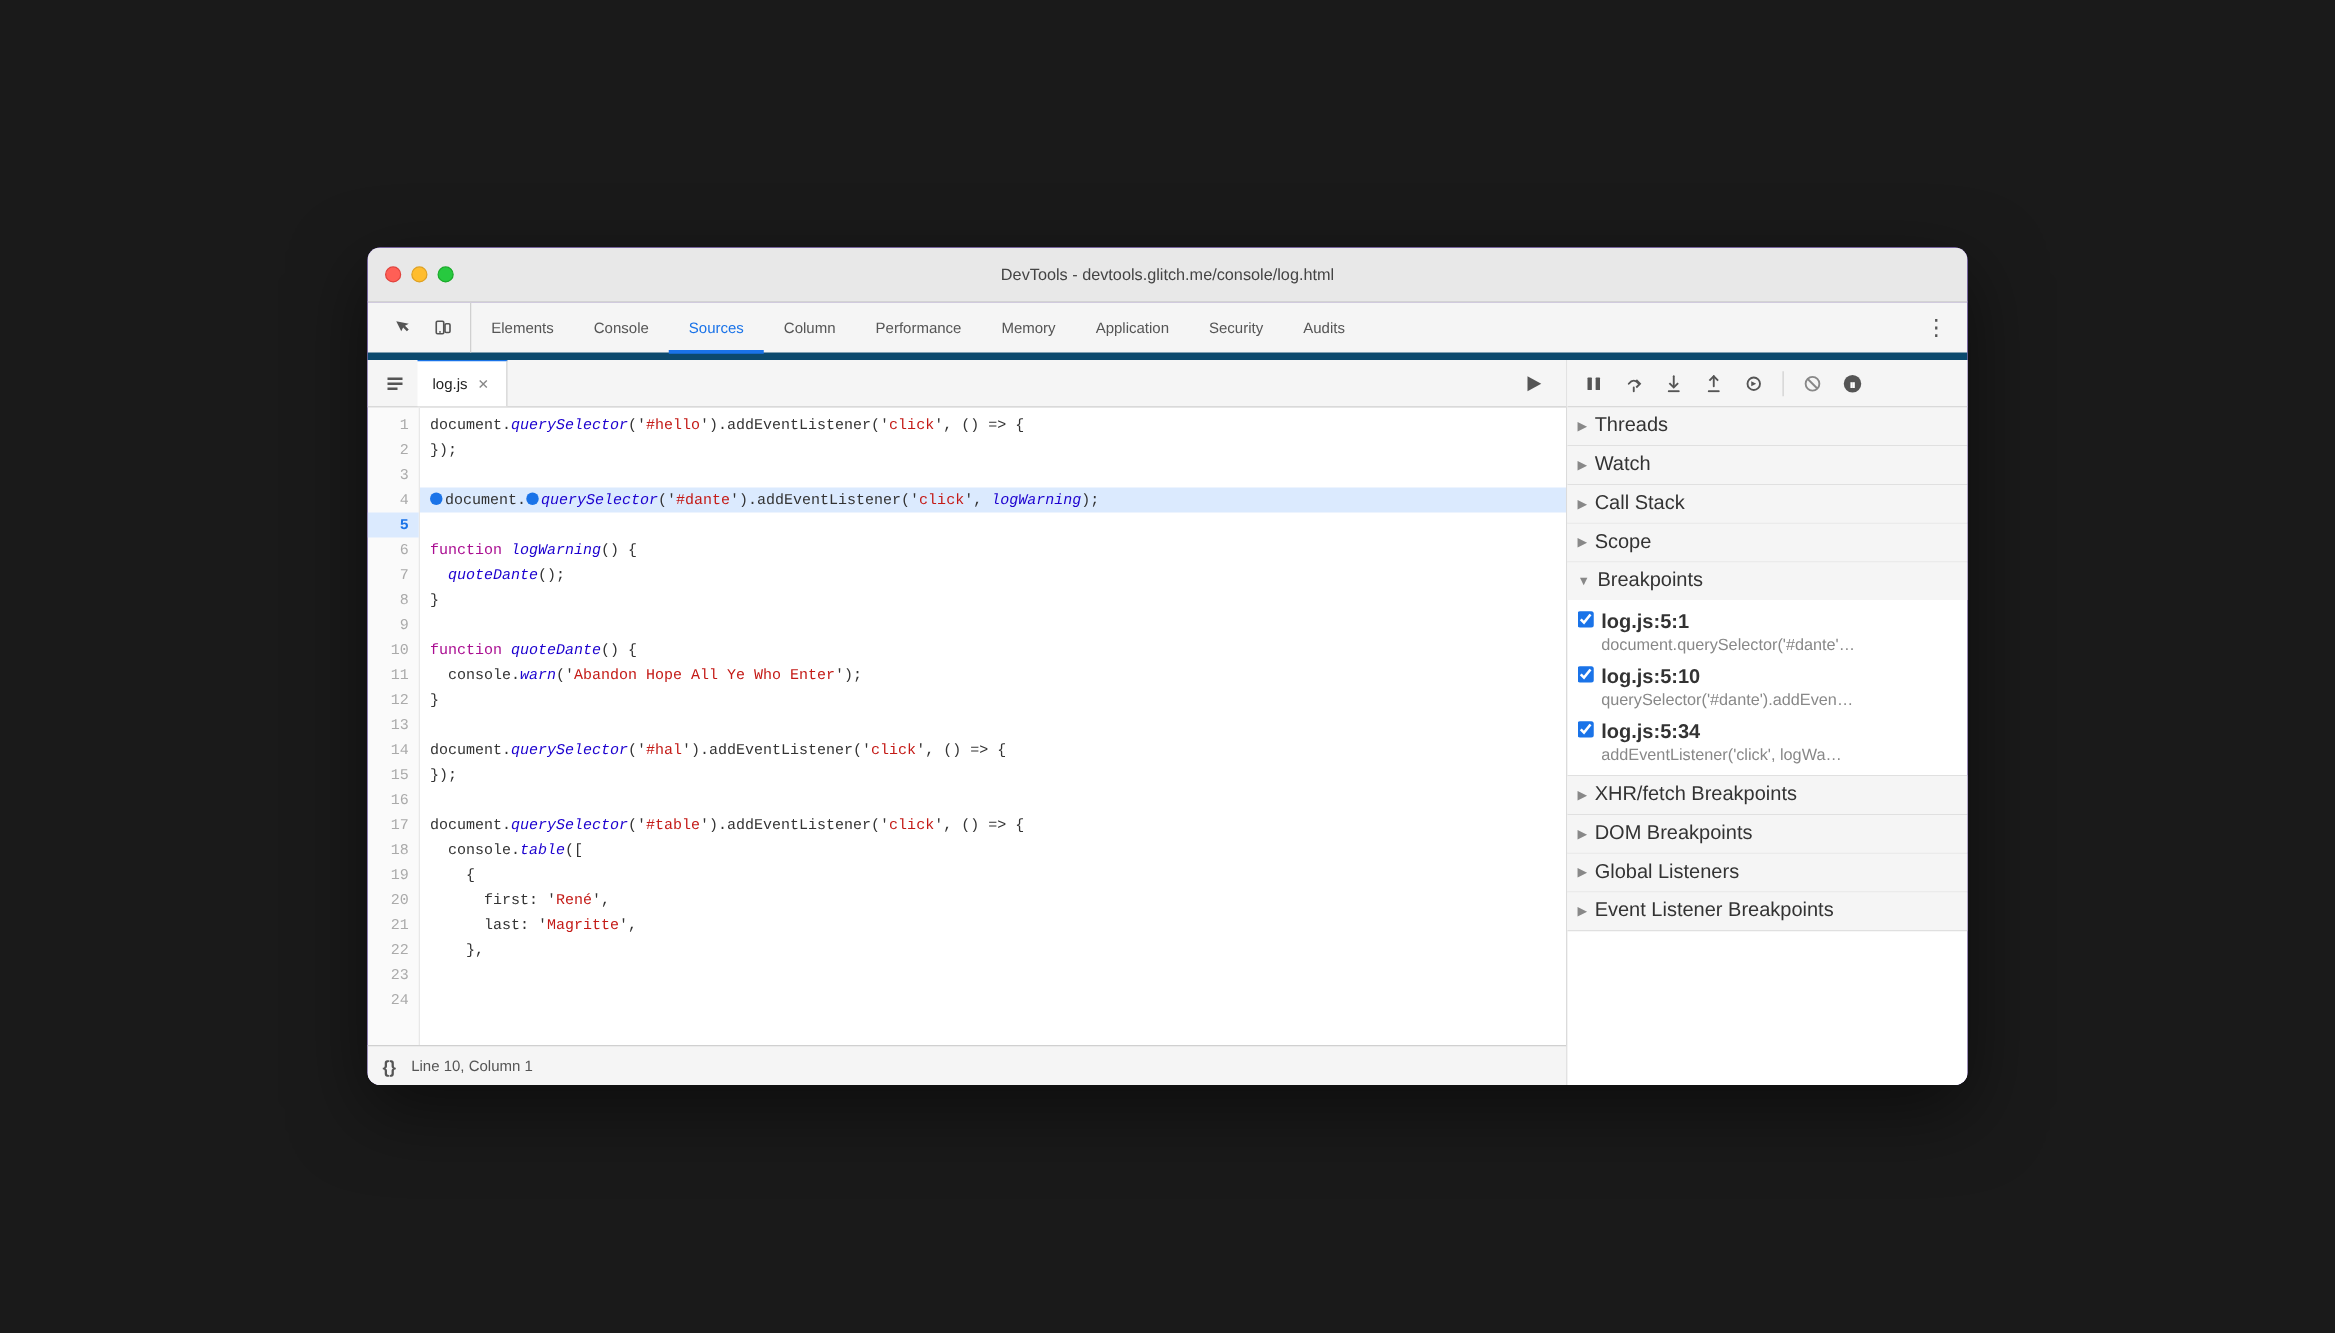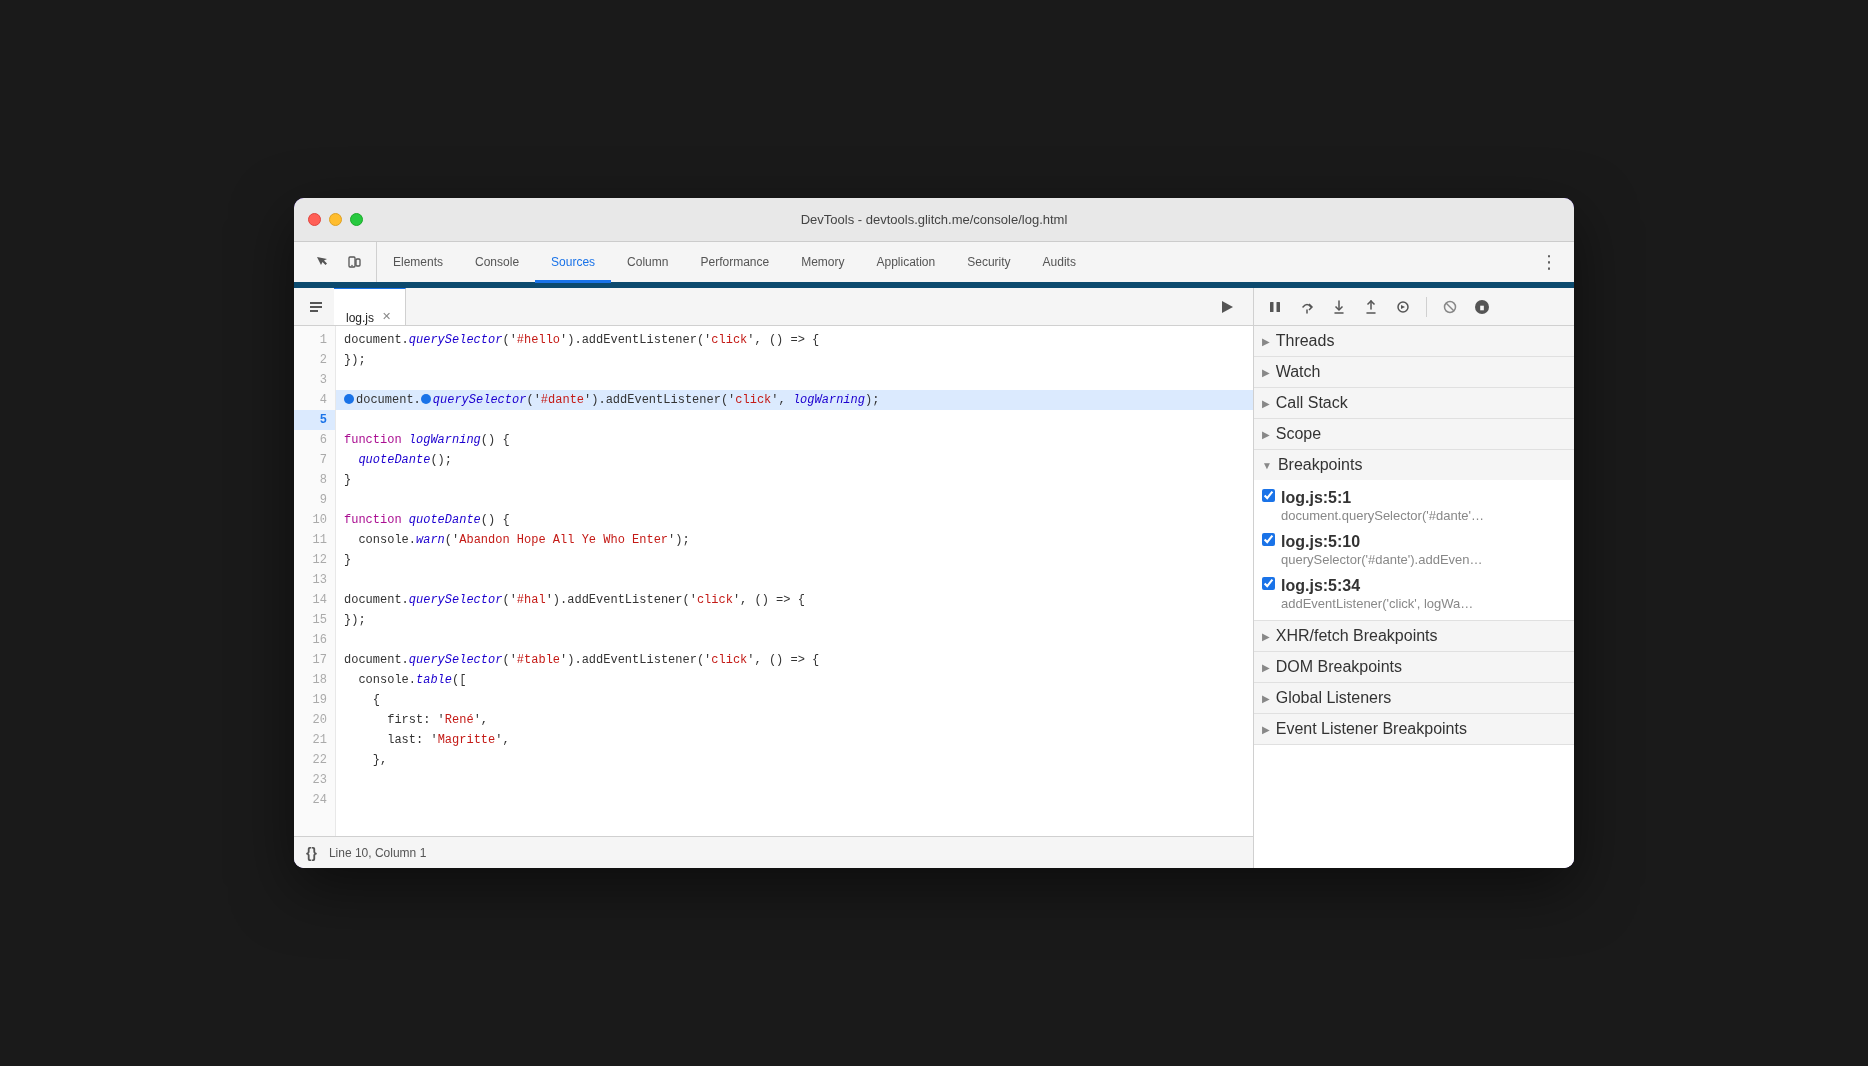--- a/index.html
+++ b/index.html
@@ -141,21 +141,21 @@
       justify-content: center;
       border: none;
       background: transparent;
       cursor: pointer;
       border-radius: 3px;
       color: #555;
       font-size: 12px;
     }
     .file-tab {
       display: flex;
-      align-items: flex-end;
+      align-items: center;
       padding: 0 12px;
       font-size: 12px;
       cursor: pointer;
       background: #fff;
       border-right: 1px solid #d0d0d0;
       border-top: 1px solid #1a73e8;
       color: #222;
       gap: 6px;
     }
     .file-tab-close {

